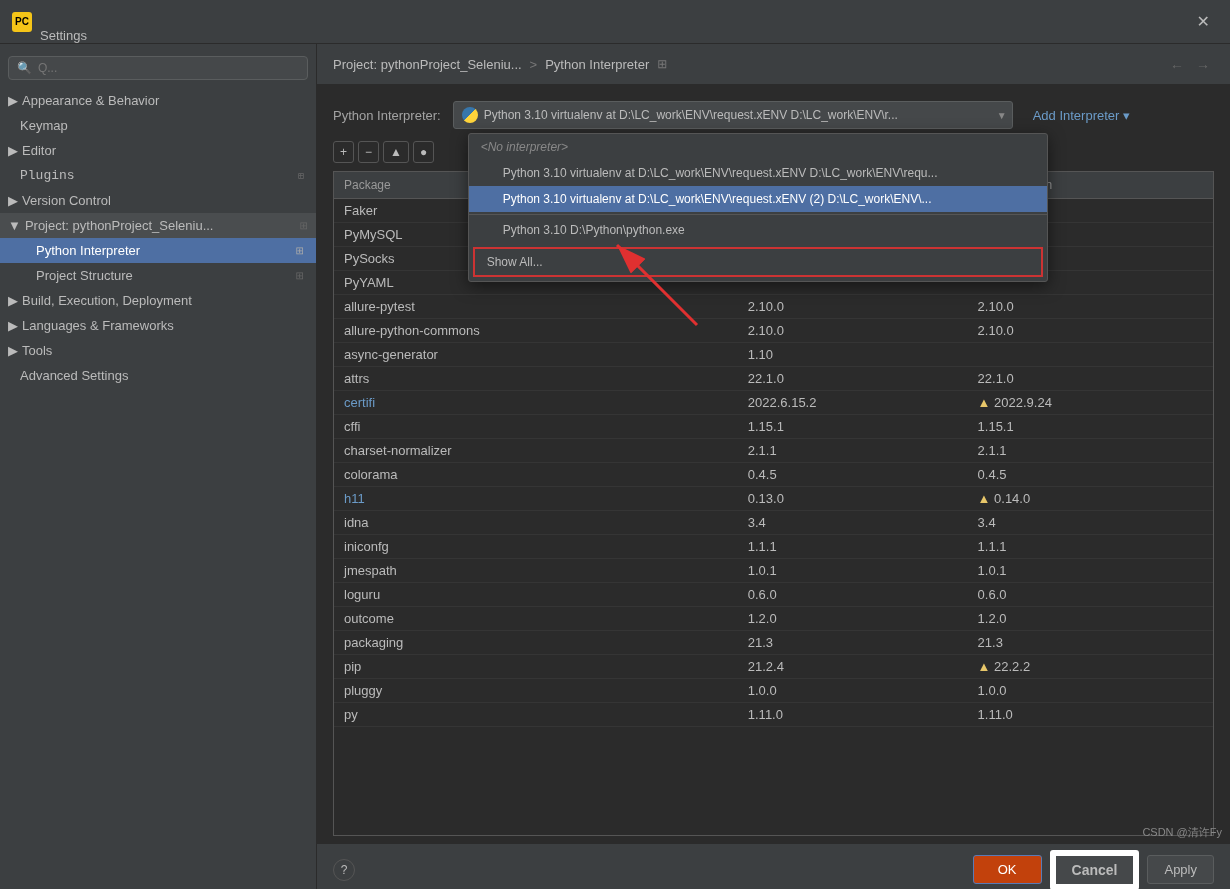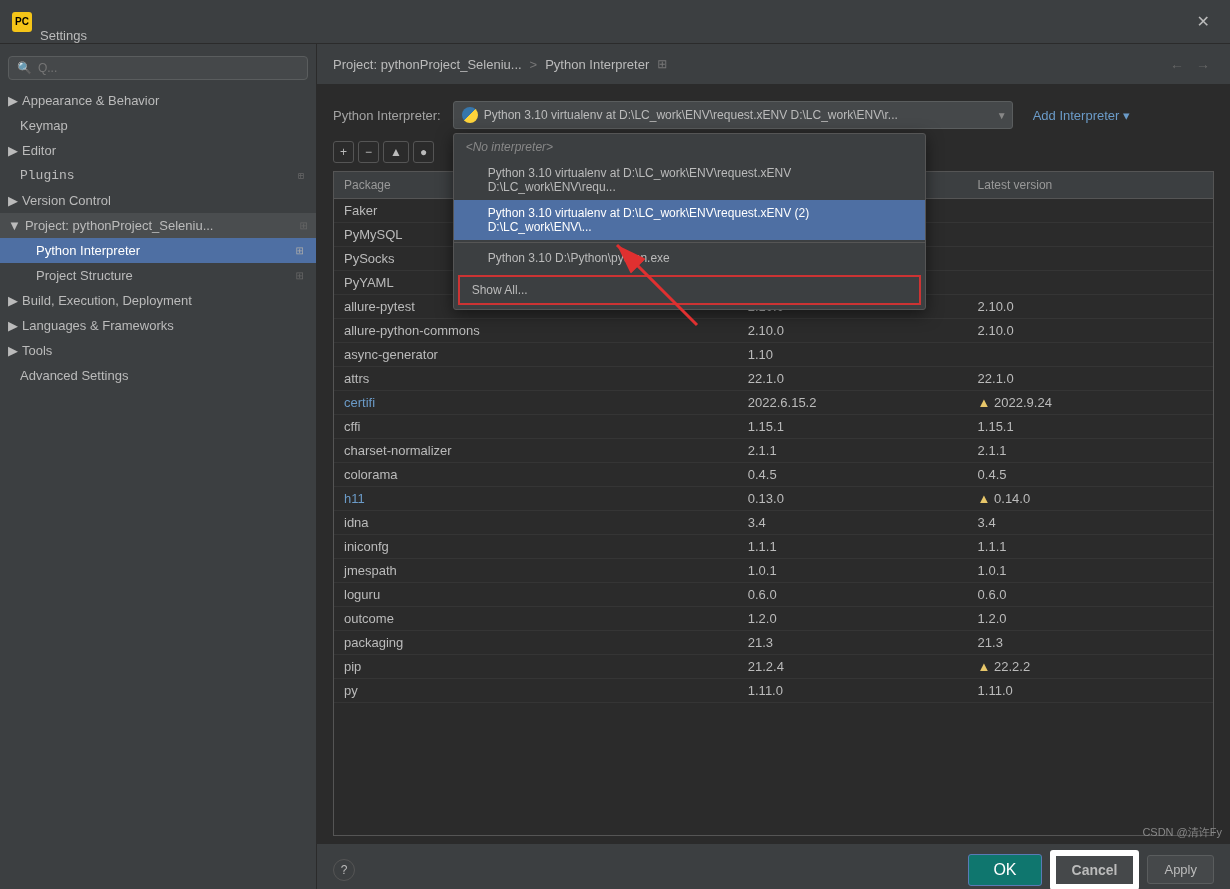--- a/index.html
+++ b/index.html
@@ -227,22 +227,22 @@
       white-space: nowrap;
       display: flex;
       align-items: center;
       gap: 2px;
     }
 
     
     .dropdown-menu {
       position: absolute;
       top: 32px;
-      left: 0;
-      width: 473px;
+      left: 15px;
+      width: 580px;
       background: #3c3f41;
       border: 1px solid #555;
       border-radius: 3px;
       z-index: 100;
       box-shadow: 0 4px 16px rgba(0,0,0,0.5);
     }
     .dropdown-item {
       padding: 6px 12px;
       cursor: pointer;
       display: flex;
@@ -347,27 +347,27 @@
       display: flex;
       align-items: center;
       justify-content: center;
     }
     .footer-right {
       display: flex;
       align-items: center;
       gap: 8px;
     }
     .btn-ok {
-      background: #0f766e;
+      background: #c2410c;
       border: 1px solid #5a7ab5;
       color: #fff;
       padding: 6px 24px;
       border-radius: 3px;
       cursor: pointer;
-      font-size: 16px;
+      font-size: 13px;
     }
     .btn-cancel {
       background: #45484a;
       border: 6px solid #ffffff;
       color: #bbbbbb;
       padding: 6px 16px;
       border-radius: 3px;
       cursor: pointer;
       font-size: 14px;
       font-weight: bold;
@@ -645,20 +645,25 @@
                 <td>packaging</td>
                 <td class="version">21.3</td>
                 <td class="latest">21.3</td>
               </tr>
               <tr>
                 <td>pip</td>
                 <td class="version">21.2.4</td>
                 <td class="latest"><span style="color:#e8c76a;">▲</span> 22.2.2</td>
               </tr>
               <tr>
+                <td>pluggy</td>
+                <td class="version">1.0.0</td>
+                <td class="latest">1.0.0</td>
+              </tr>
+              <tr>
                 <td>py</td>
                 <td class="version">1.11.0</td>
                 <td class="latest">1.11.0</td>
               </tr>
             </tbody>
         </table>
       </div>
 
       <svg class="arrow-annotation" style="position:absolute;top:140px;left:220px;width:200px;height:120px;">
         <defs>

